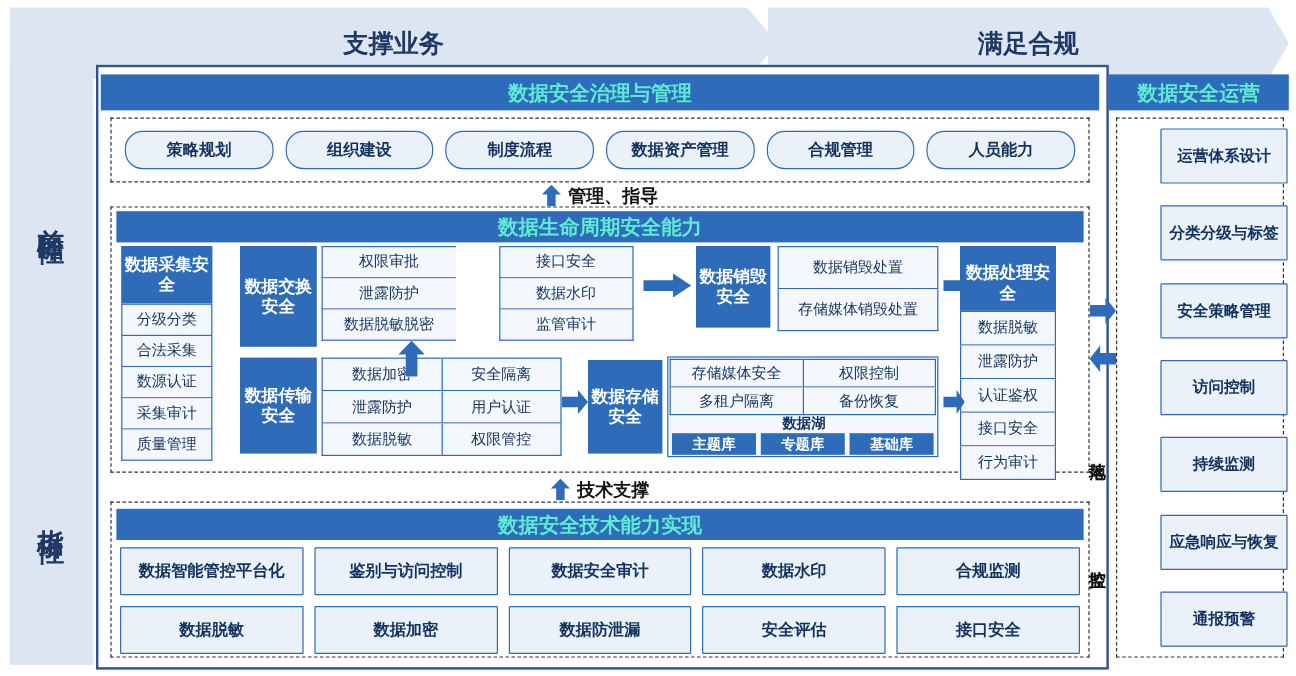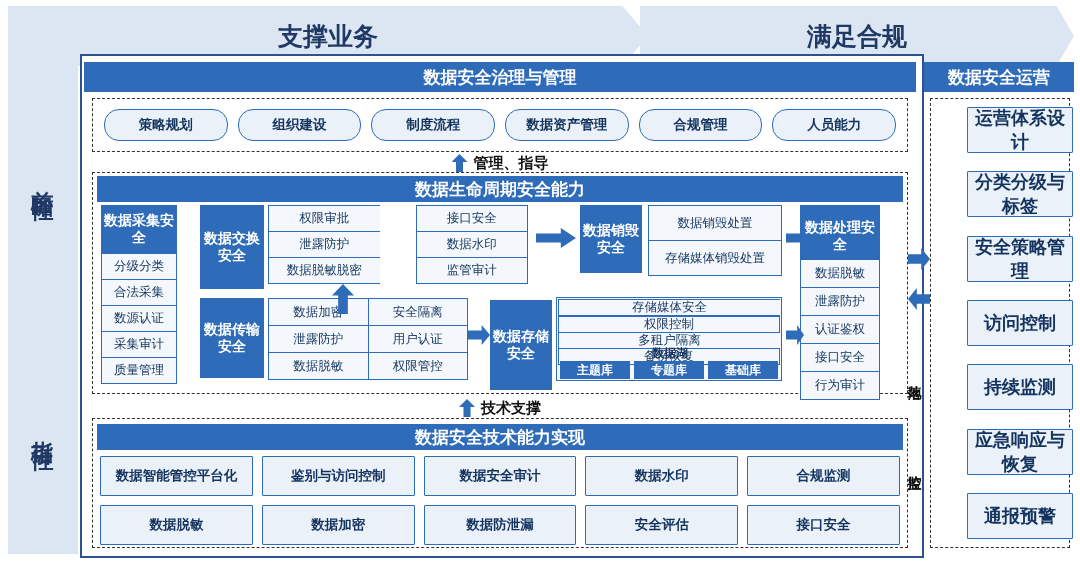--- a/index.html
+++ b/index.html
@@ -11,21 +11,21 @@
     overflow:hidden;
     color:#1b1b1b;
   }
   .root{position:relative;width:1080px;height:563px;}
 
   
   .top-arrow{
     position:absolute;top:6px;height:60px;
     background:#dce6f2;
     display:flex;align-items:center;justify-content:center;
-    font-size:25px;font-weight:bold;color:#1f3864;
+    font-size:21px;font-weight:bold;color:#1f3864;
   }
   .top-arrow .txt{position:relative;z-index:2;}
   .arrow-l{
     left:8px;width:640px;
     clip-path:polygon(0 0, 96% 0, 100% 50%, 96% 100%, 0 100%);
   }
   .arrow-r{
     left:640px;width:434px;
     clip-path:polygon(0 0, 96% 0, 100% 50%, 96% 100%, 0 100%);
   }
@@ -44,21 +44,21 @@
   }
 
   
   .main-frame{
     position:absolute;left:80px;top:54px;width:840px;height:500px;
     border:2px solid #2e528f;background:#ffffff;
   }
 
   
   .banner{
-    background:#2e6bb8;color:#ffffff;font-weight:bold;
+    background:#2e6bb8;color:#5eead4;font-weight:bold;
     display:flex;align-items:center;justify-content:center;
     font-size:17px;
   }
 
   .gov-banner{position:absolute;left:84px;top:62px;width:832px;height:30px;}
 
   .gov-dash{
     position:absolute;left:92px;top:98px;width:816px;height:54px;
     border:1.5px dashed #333;
     display:flex;align-items:center;justify-content:space-around;
@@ -125,27 +125,27 @@
   .tr-grid .row .white-cell:last-child{border-right:1px solid #2e6bb8;}
   .tr-grid .row + .row .white-cell{border-top:none;}
 
   
   .destroy-head{position:absolute;left:580px;top:205px;width:62px;height:68px;}
   .destroy-grid{position:absolute;left:648px;top:205px;width:134px;}
   .destroy-grid .white-cell{height:34px;}
   .destroy-grid .white-cell + .white-cell{border-top:none;}
 
   
-  .storage-head{position:absolute;left:490px;top:300px;width:62px;height:90px;}
+  .storage-head{position:absolute;left:490px;top:300px;width:62px;height:78px;}
   .storage-outer{
     position:absolute;left:556px;top:297px;width:226px;height:84px;
     border:1px solid #2e6bb8;background:#f4f8fc;box-sizing:border-box;
   }
   .st-grid{position:absolute;left:558px;top:299px;width:222px;}
-  .st-grid .row{display:flex;flex-direction:column;}
+  .st-grid .row{display:flex;}
   .st-grid .white-cell{height:22px;flex:1;border-right:none;border-top:none;}
   .st-grid .row:first-child .white-cell{border-top:1px solid #2e6bb8;}
   .st-grid .row .white-cell:last-child{border-right:1px solid #2e6bb8;}
 
   .lake-title{
     position:absolute;left:620px;top:345px;width:100px;height:16px;
     font-size:12px;font-weight:bold;color:#13335e;text-align:center;
   }
   .lake-row{
     position:absolute;left:560px;top:361px;width:218px;height:18px;
@@ -192,21 +192,21 @@
   
   .ops-banner{
     position:absolute;left:924px;top:62px;width:150px;height:30px;
   }
   .ops-dash{
     position:absolute;left:930px;top:98px;width:140px;height:450px;
     border:1.5px dashed #333;box-sizing:border-box;
     display:flex;flex-direction:column;align-items:center;
     justify-content:space-between;padding:8px 0;
   }
-  .ops-dash .chip{width:104px;height:44px;font-size:18px;margin-left:40px;}
+  .ops-dash .chip{width:104px;height:44px;font-size:13px;margin-left:40px;}
 
   
   .right-strip{
     position:absolute;left:905px;top:375px;width:20px;height:180px;
     display:flex;flex-direction:column;align-items:center;justify-content:space-between;
     font-size:14px;font-weight:bold;color:#111;
   }
   .right-strip span{writing-mode:vertical-rl;text-orientation:upright;line-height:1;}
 
   .ops-arrow{

